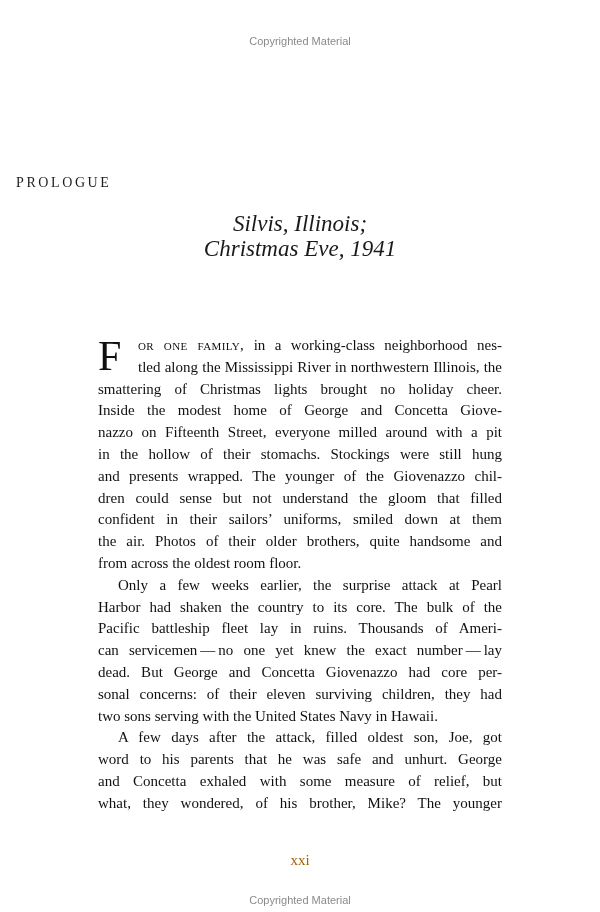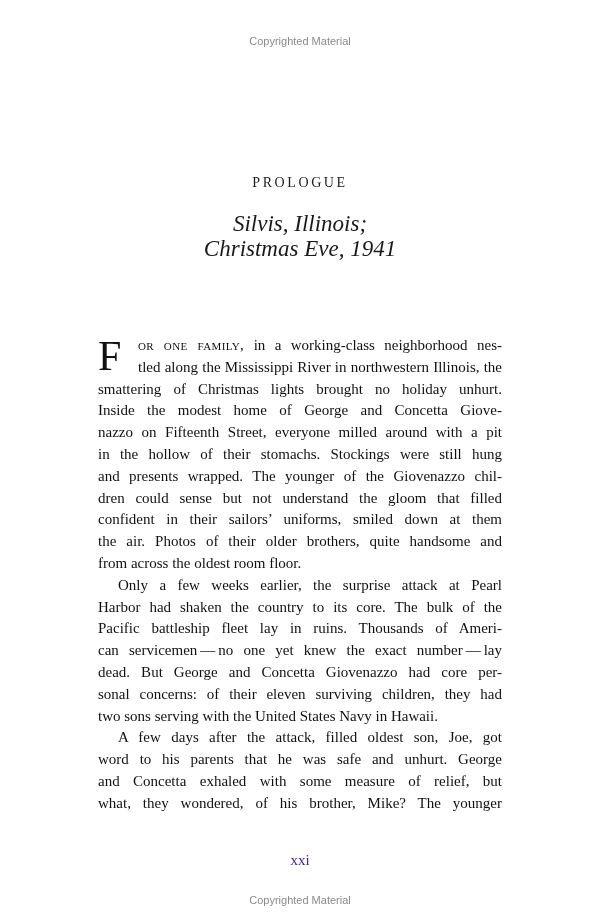--- a/index.html
+++ b/index.html
@@ -20,21 +20,20 @@
     color: #141414;
   }
   .notice {
     text-align: center;
     font-family: "Liberation Sans", sans-serif;
     font-size: 11px;
     line-height: 14px;
     color: #8a8a8a;
   }
   .prologue {
-    text-align: center;
     font-size: 14px;
     line-height: 17px;
     letter-spacing: 2.6px;
     margin-top: 126px;
     color: #1d1d1d;
   }
   .subtitle {
     text-align: center;
     font-style: italic;
     font-size: 23px;
@@ -75,21 +74,21 @@
   }
   .smallcaps {
     font-variant: small-caps;
     letter-spacing: 0.4px;
   }
   .folio {
     text-align: center;
     margin-top: 36px;
     font-size: 15px;
     line-height: 18px;
-    color: #4c1d95;
+    color: #a16207;
   }
   .notice.bottom {
     margin-top: 24px;
   }
 </style>
 </head>
 <body>
 
 <div class="page">
 
@@ -101,21 +100,21 @@
     <div>Silvis, Illinois;</div>
     <div>Christmas Eve, 1941</div>
   </div>
 
   <div class="body-text">
       <div class="opening">
         <span class="dropcap">F</span>
         <div class="line"><span class="smallcaps">or one family,</span> in a working-class neighborhood nes-</div>
         <div class="line">tled along the Mississippi River in northwestern Illinois, the</div>
       </div>
-      <div class="line">smattering of Christmas lights brought no holiday unhurt.</div>
+      <div class="line">smattering of Christmas lights brought no holiday cheer.</div>
       <div class="line">Inside the modest home of George and Concetta Giove-</div>
       <div class="line">nazzo on Fifteenth Street, everyone milled around with a pit</div>
       <div class="line">in the hollow of their stomachs. Stockings were still hung</div>
       <div class="line">and presents wrapped. The younger of the Giovenazzo chil-</div>
       <div class="line">dren could sense but not understand the gloom that filled</div>
       <div class="line">confident in their sailors’ uniforms, smiled down at them</div>
       <div class="line">the air. Photos of their older brothers, quite handsome and</div>
       <div class="line last">from across the oldest room floor.</div>
       <div class="line indent">Only a few weeks earlier, the surprise attack at Pearl</div>
       <div class="line">Harbor had shaken the country to its core. The bulk of the</div>

